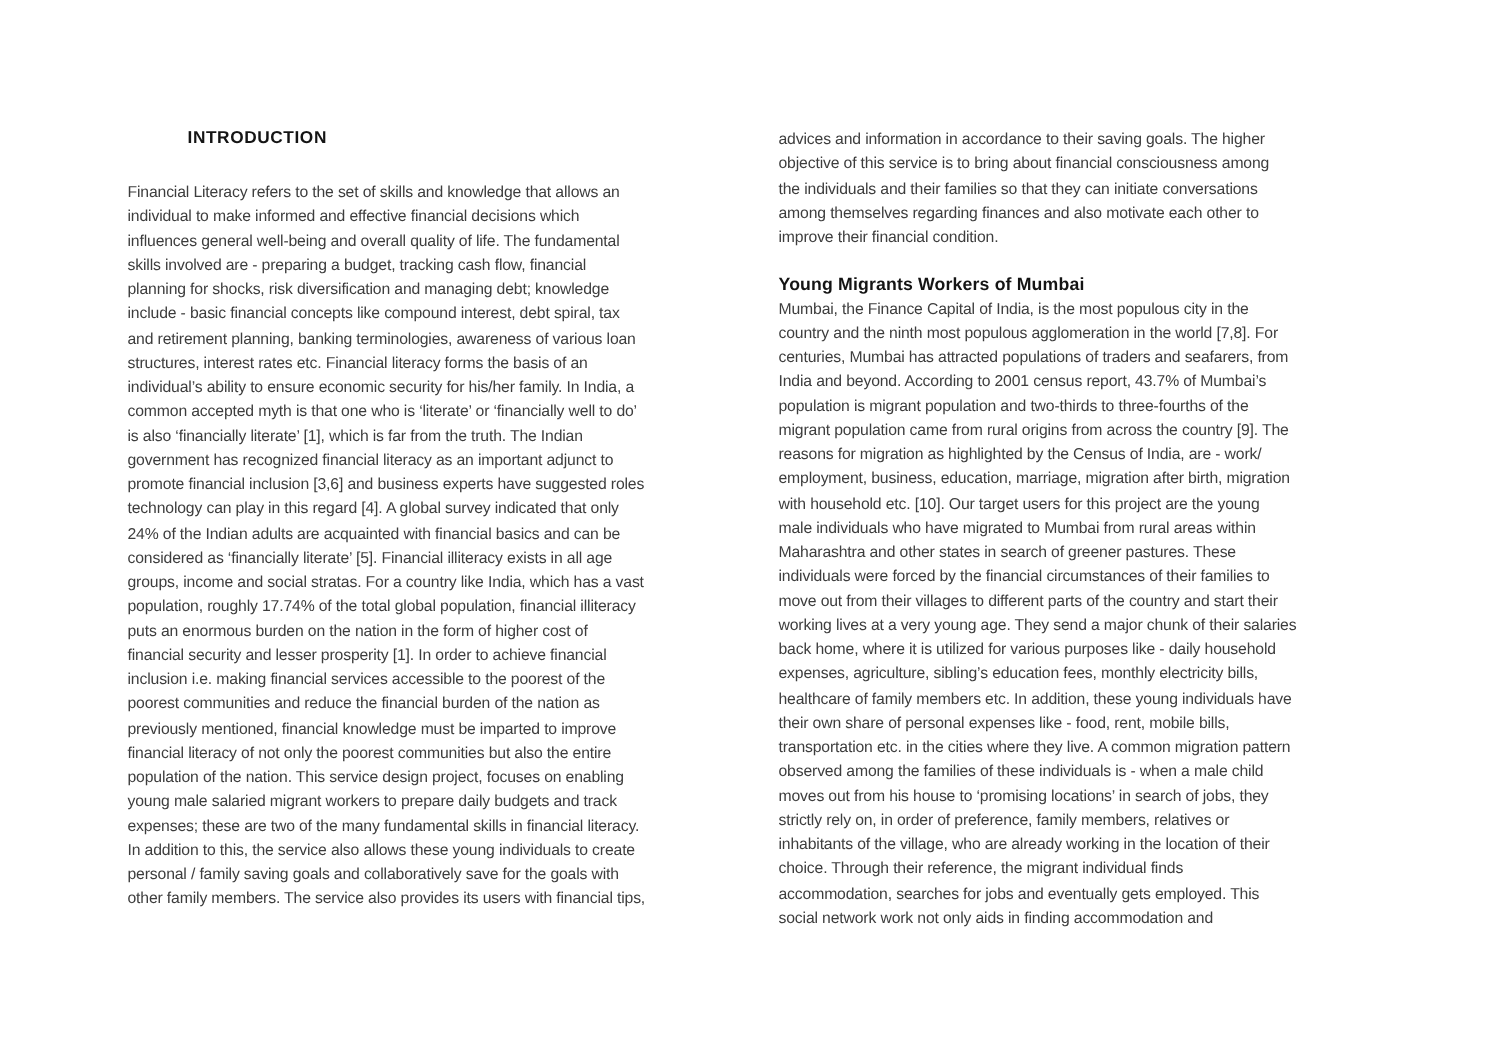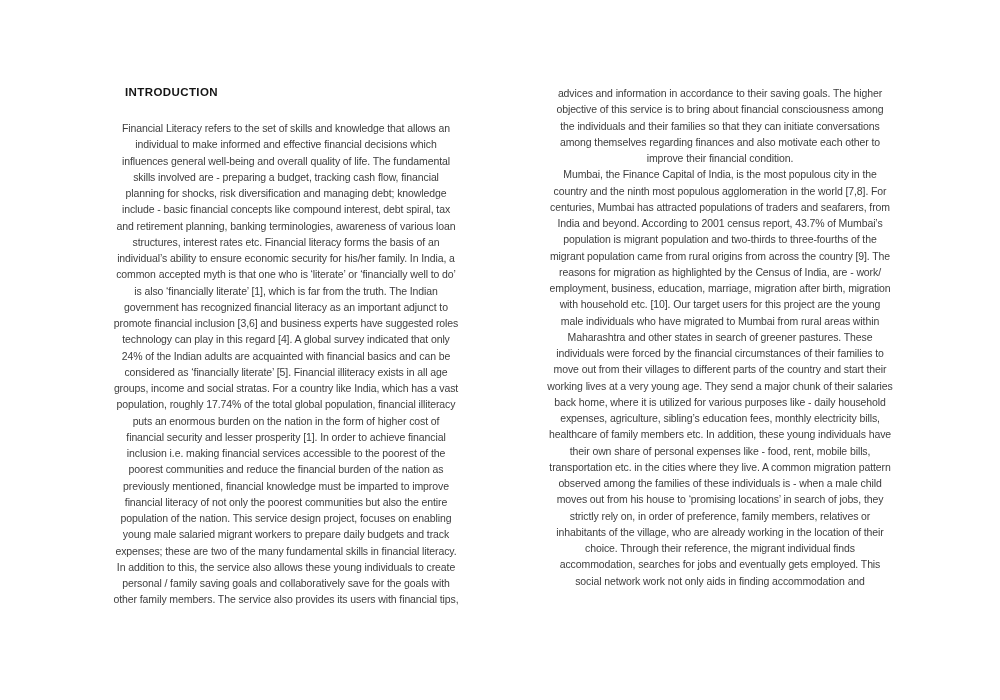--- a/index.html
+++ b/index.html
@@ -39,21 +39,20 @@
     margin: 0;
   }
   .sub-heading.spaced { margin-top: 15px; }
   .body-text {
     margin: 0;
     font-size: 10.5px;
     line-height: 16.25px;
     letter-spacing: -0.1px;
     color: #3d3d3d;
     white-space: pre;
-    text-align: center;
   }
 </style>
 </head>
 <body>
 
 <div class="page">
 
   <div class="column column-left">
     <h1 class="section-title">INTRODUCTION</h1>
     <p class="body-text">Financial Literacy refers to the set of skills and knowledge that allows an
@@ -87,20 +86,21 @@
 personal / family saving goals and collaboratively save for the goals with
 other family members. The service also provides its users with financial tips,</p>
   </div>
 
   <div class="column column-right">
     <p class="body-text">advices and information in accordance to their saving goals. The higher
 objective of this service is to bring about financial consciousness among
 the individuals and their families so that they can initiate conversations
 among themselves regarding finances and also motivate each other to
 improve their financial condition.</p>
+    <h2 class="sub-heading spaced">Young Migrants Workers of Mumbai</h2>
     <p class="body-text">Mumbai, the Finance Capital of India, is the most populous city in the
 country and the ninth most populous agglomeration in the world [7,8]. For
 centuries, Mumbai has attracted populations of traders and seafarers, from
 India and beyond. According to 2001 census report, 43.7% of Mumbai’s
 population is migrant population and two-thirds to three-fourths of the
 migrant population came from rural origins from across the country [9]. The
 reasons for migration as highlighted by the Census of India, are - work/
 employment, business, education, marriage, migration after birth, migration
 with household etc. [10]. Our target users for this project are the young
 male individuals who have migrated to Mumbai from rural areas within

